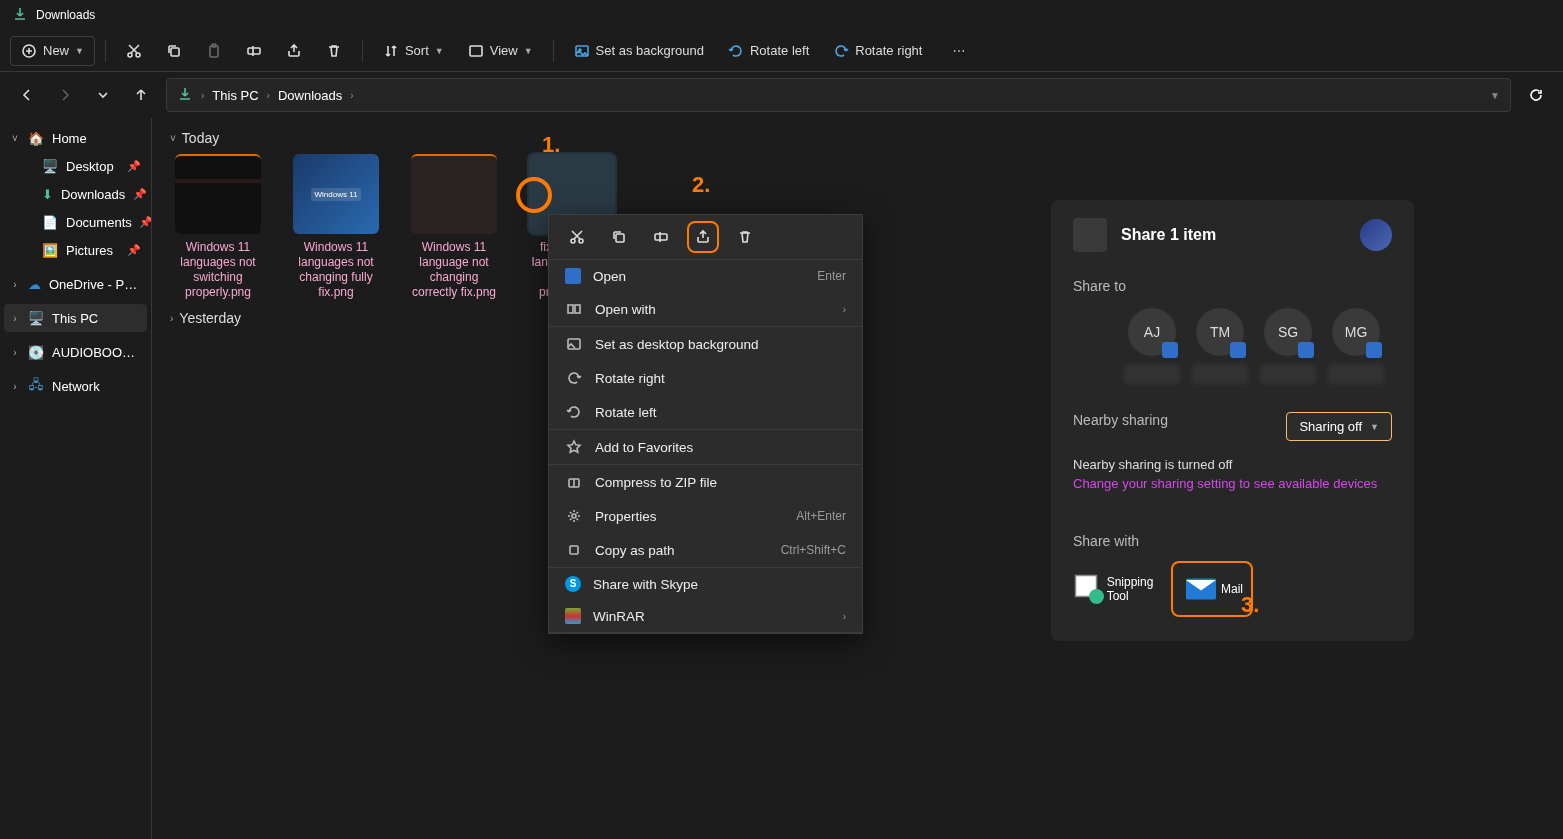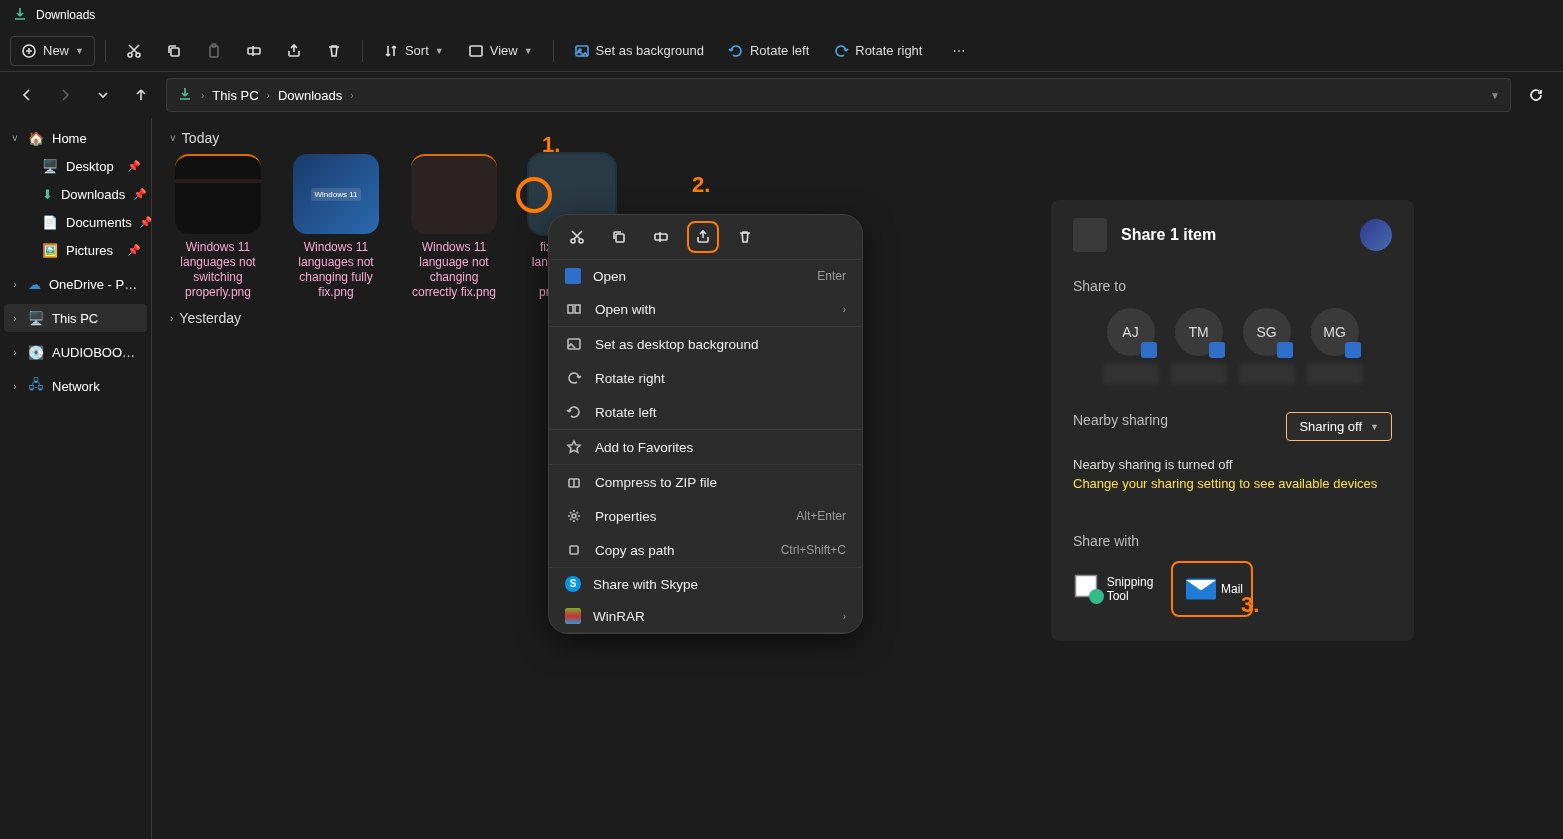--- a/index.html
+++ b/index.html
@@ -36,54 +36,54 @@
 .side-item .ic { width:16px; height:16px; display:flex; align-items:center; justify-content:center; }
 .side-sub { padding-left:14px; }
 
 
 .content { flex:1; padding:12px 18px; position:relative; }
 .group-head { display:flex; align-items:center; gap:6px; color:#ddd; margin-bottom:8px; font-size:14px; }
 .group-head .chev { font-size:10px; color:#aaa; }
 .thumbs { display:flex; gap:22px; margin-bottom:10px; }
 .thumb { width:96px; display:flex; flex-direction:column; align-items:center; gap:6px; }
 .thumb.sel .thumb-img { outline:2px solid #4cc2ff22; background:#2a3a45; }
-.thumb-img { width:86px; height:80px; background:#2b2b2b; border-radius:14px; display:flex; align-items:center; justify-content:center; overflow:hidden; position:relative; }
+.thumb-img { width:86px; height:80px; background:#2b2b2b; border-radius:6px; display:flex; align-items:center; justify-content:center; overflow:hidden; position:relative; }
 .thumb-img.ss1 { background:linear-gradient(#101010 0 30%,#2a1a1a 30% 35%,#101010 35%); border-top:2px solid #de6b00; }
 .thumb-img.ss2 { background:linear-gradient(135deg,#1a3a6a,#2a6ab0); font-size:8px; color:#fff; }
 .thumb-img.ss3 { background:#2a2321; border-top:2px solid #de6b00; }
 .thumb-img.ss4 { background:#23272c; }
 .thumb-name { font-size:12px; text-align:center; line-height:1.25; color:#f9a8d4; word-break:break-word; }
 
 
-.ctxmenu { position:absolute; left:548px; top:214px; width:315px; background:#2c2c2c; border:1px solid #3e3e3e; border-radius:20px; box-shadow:0 8px 30px rgba(0,0,0,.6); overflow:hidden; }
+.ctxmenu { position:absolute; left:548px; top:214px; width:315px; background:#2c2c2c; border:1px solid #3e3e3e; border-radius:1px; box-shadow:0 8px 30px rgba(0,0,0,.6); overflow:hidden; }
 .ctx-iconrow { display:flex; gap:18px; padding:10px 16px; border-bottom:1px solid #3a3a3a; }
 .ctx-iconrow .cibtn { width:24px; height:24px; display:flex; align-items:center; justify-content:center; color:#ddd; border-radius:4px; }
 .cibtn.highlight { outline:2px solid #ff7a00; outline-offset:2px; }
 .ctx-item { display:flex; align-items:center; gap:12px; padding:8px 16px; font-size:13.5px; color:#eee; }
 .ctx-item .ic { width:18px; height:18px; color:#bbb; display:flex; align-items:center; justify-content:center; }
 .ctx-item .shortcut { margin-left:auto; color:#9a9a9a; font-size:12px; }
 .ctx-item .arrow { margin-left:auto; color:#9a9a9a; font-size:10px; }
 .ctx-sep { height:1px; background:#3a3a3a; margin:0; }
 
 
 .share { position:absolute; left:1051px; top:200px; width:363px; background:#272727; border-radius:8px; padding:18px 22px 26px; }
 .share-head { display:flex; align-items:center; gap:14px; }
 .share-thumb { width:34px; height:34px; background:#3a3a3a; border-radius:4px; }
 .share-title { font-size:16px; font-weight:600; flex:1; }
 .share-avatar { width:32px; height:32px; border-radius:50%; background:linear-gradient(135deg,#2a3a8a,#4a6ab0); }
 .share-label { font-size:14px; color:#bbb; margin-top:26px; margin-bottom:14px; }
-.contacts { display:flex; gap:4px; justify-content:center; padding:0 4px; }
+.contacts { display:flex; gap:4px; justify-content:flex-end; padding:0 4px; }
 .contact { display:flex; flex-direction:column; align-items:center; gap:8px; width:64px; }
 .avatar { width:48px; height:48px; border-radius:50%; background:#3a3a3a; display:flex; align-items:center; justify-content:center; font-size:14px; color:#ddd; position:relative; }
 .avatar::after { content:""; position:absolute; right:-2px; bottom:-2px; width:16px; height:16px; background:#2f6fc9; border-radius:3px; }
 .contact-name { height:20px; width:56px; background:#333; border-radius:3px; filter:blur(2px); }
 .nearby-row { display:flex; justify-content:space-between; margin-top:28px; }
 .nearby-select { display:flex; align-items:center; gap:8px; padding:6px 12px; border:1px solid #fdba74; border-radius:4px; font-size:13px; background:#2c2c2c; }
 .nearby-text { margin-top:16px; font-size:13px; color:#ddd; }
-.nearby-sub { font-size:13px; color:#fde047; margin-top:4px; }
+.nearby-sub { font-size:13px; color:#d946ef; margin-top:4px; }
 .sharewith { margin-top:42px; }
 .apps { display:flex; gap:22px; margin-top:14px; }
 .app { width:78px; display:flex; flex-direction:row; align-items:center; gap:0; padding:6px; border-radius:6px;justify-content:center; }
 .app.highlight { outline:2px solid #ff7a00; }
 .app-ic { width:40px; height:40px; display:flex; align-items:center; justify-content:center; }
 .app-name { font-size:12px; }
 
 
 .annot { position:absolute; font-size:22px; font-weight:800; color:#ff7a00; font-family:sans-serif; }
 .circle { position:absolute; width:36px; height:36px; border:4px solid #ff7a00; border-radius:50%; }

